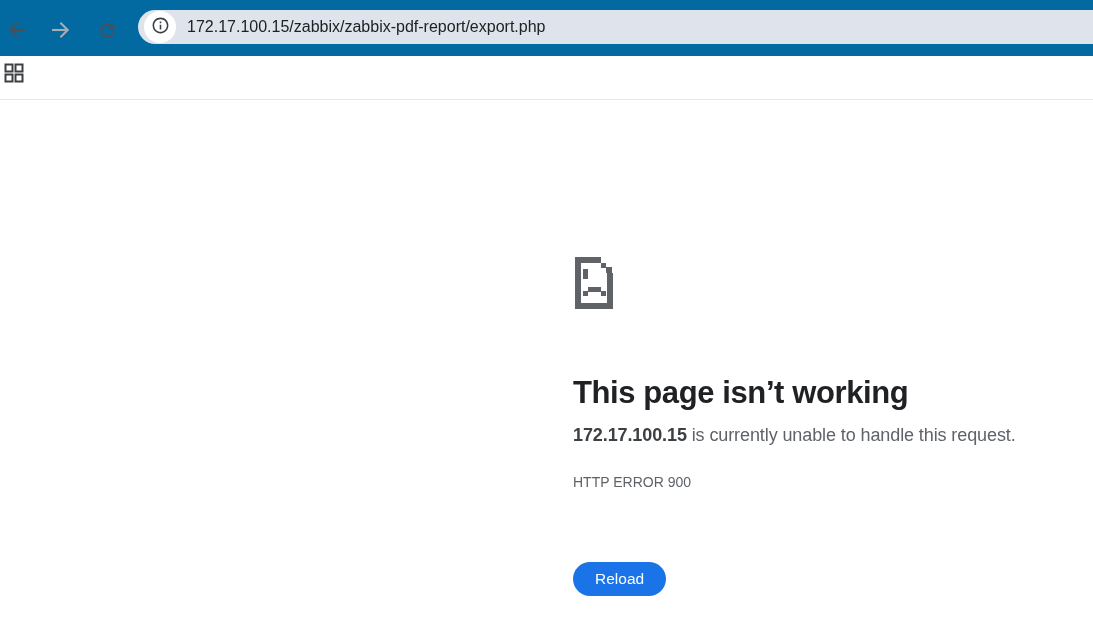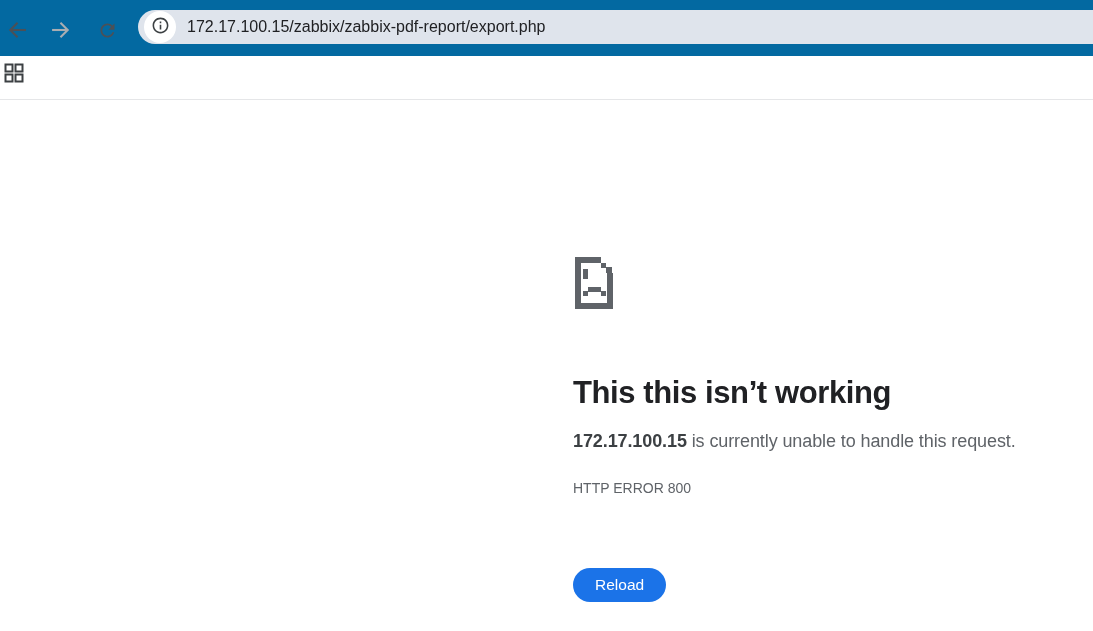--- a/index.html
+++ b/index.html
@@ -28,21 +28,21 @@
   .apps-btn { position:absolute; left:4px; top:7px; width:20px; height:20px;
               background:transparent; border:none; padding:0; cursor:pointer; }
 
   .divider { height:1px; background:#e5e6e8; }
 
   
   .content { padding:155px 0 0 573px; background:#ffffff; }
   .sad-icon { display:block; }
   .error-title { margin-top:58px; font-size:31px; font-weight:700; color:#202124;
                  letter-spacing:-0.4px; }
-  .error-message { margin-top:20px; font-size:18px; color:#5f6368; letter-spacing:-0.1px; }
+  .error-message { margin-top:14px; font-size:18px; color:#5f6368; letter-spacing:-0.1px; }
   .error-message strong { color:#3c4043; font-weight:700; }
   .error-code { margin-top:28px; font-size:14px; color:#5f6368; }
   .reload-btn { margin-top:72px; height:34px; min-width:86px; padding:16px 22px;
                 border:none; border-radius:17px; background:#1b73e8; color:#ffffff;
                 font-size:15.5px; font-family:inherit; cursor:pointer; display:inline-flex;
                 align-items:center; justify-content:center; }
 </style>
 </head>
 <body>
 
@@ -111,20 +111,20 @@
       <rect x="34" y="18" width="6" height="34"></rect>
       <rect x="28" y="8" width="5" height="5"></rect>
       <rect x="33" y="12" width="6" height="6"></rect>
       <rect x="10" y="14" width="5" height="10"></rect>
       <rect x="15" y="32" width="13" height="5"></rect>
       <rect x="10" y="36" width="5" height="5"></rect>
       <rect x="28" y="36" width="5" height="5"></rect>
     </svg>
   </span>
 
-  <h1 class="error-title">This this isn’t working</h1>
+  <h1 class="error-title">This page isn’t working</h1>
 
   <p class="error-message"><strong>172.17.100.15</strong><span> is currently unable to handle this request.</span></p>
 
-  <div class="error-code">HTTP ERROR 800</div>
+  <div class="error-code">HTTP ERROR 900</div>
 
   <button class="reload-btn">Reload</button>
 </div>
 
 </body></html>

